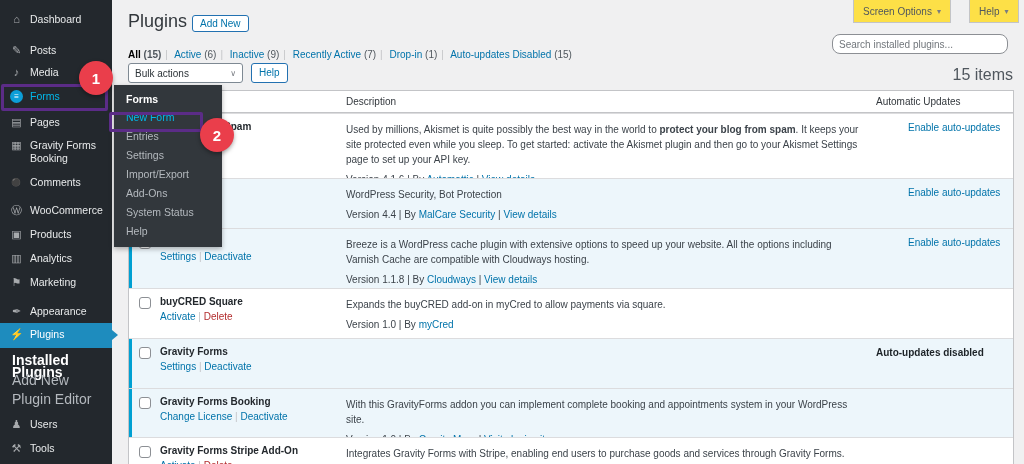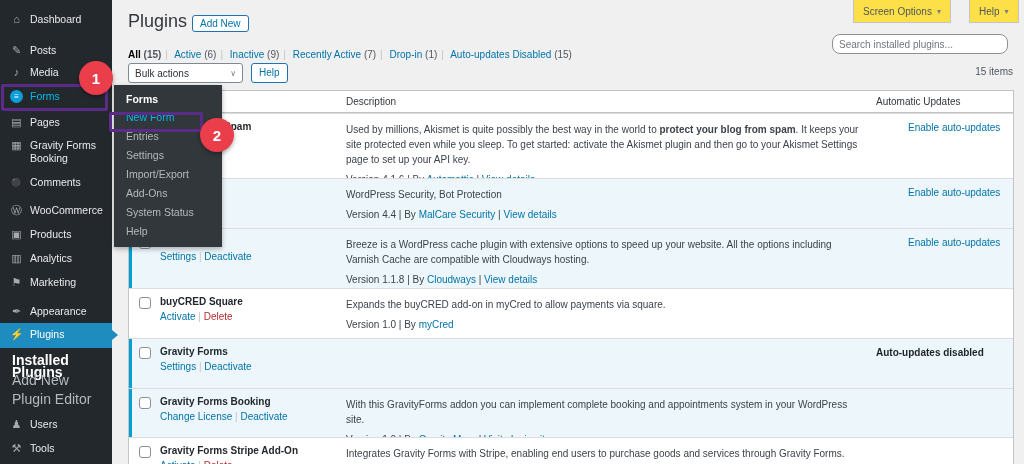--- a/index.html
+++ b/index.html
@@ -35,21 +35,21 @@
   #add-new { position:absolute; left:192px; top:15px; }
   .search { position:absolute; left:832px; top:34px; width:176px; height:20px; border:1px solid #8c8f94; border-radius:8px; background:#fff; font-size:10px; padding:0 6px; color:#2c3338; font-family:"Liberation Sans",sans-serif; }
   .search::placeholder { color:#72777c; }
   .filters { position:absolute; left:128px; top:49px; font-size:10px; color:#50575e; }
   .filters a { color:#0073aa; text-decoration:none; cursor:pointer; }
   .filters .cur { color:#000; font-weight:bold; }
   .filters .cnt { color:#50575e; }
   .filters .pipe { color:#c3c4c7; margin:0 4px; }
   .select { position:absolute; left:128px; top:63px; width:115px; height:20px; background:#fff; border:1px solid #7e8993; border-radius:3px; font-size:10px; color:#2c3338; display:flex; align-items:center; justify-content:space-between; padding:0 6px; cursor:pointer; }
   #apply-btn { position:absolute; left:251px; top:63px; height:20px; line-height:18px; }
-  .items-count { position:absolute; right:11px; top:66px; font-size:10px; color:#50575e; }
+  .items-count { position:absolute; right:11px; top:66px; font-size:16px; color:#50575e; }
 
   
   .table { position:absolute; left:128px; top:90px; width:886px; height:374px; background:#fff; border:1px solid #c3c4c7; border-bottom:none; z-index:1; }
   .thead { position:absolute; left:0; top:0; width:100%; height:22px; border-bottom:1px solid #c3c4c7; }
   .thead .h-desc { position:absolute; left:217px; top:5px; color:#32373c; }
   .thead .h-auto { position:absolute; left:747px; top:5px; color:#32373c; }
   .row { position:absolute; left:0; width:884px; border-top:1px solid #dcdcde; background:#fff; }
   .row:first-of-type { border-top:none; }
   .row.active { background:#edf6fb; box-shadow:inset 3px 0 0 #00a0d2; }
   .cb { position:absolute; left:10px; top:8px; width:12px; height:12px; background:#fff; border:1px solid #8c8f94; border-radius:3px; cursor:pointer; }

